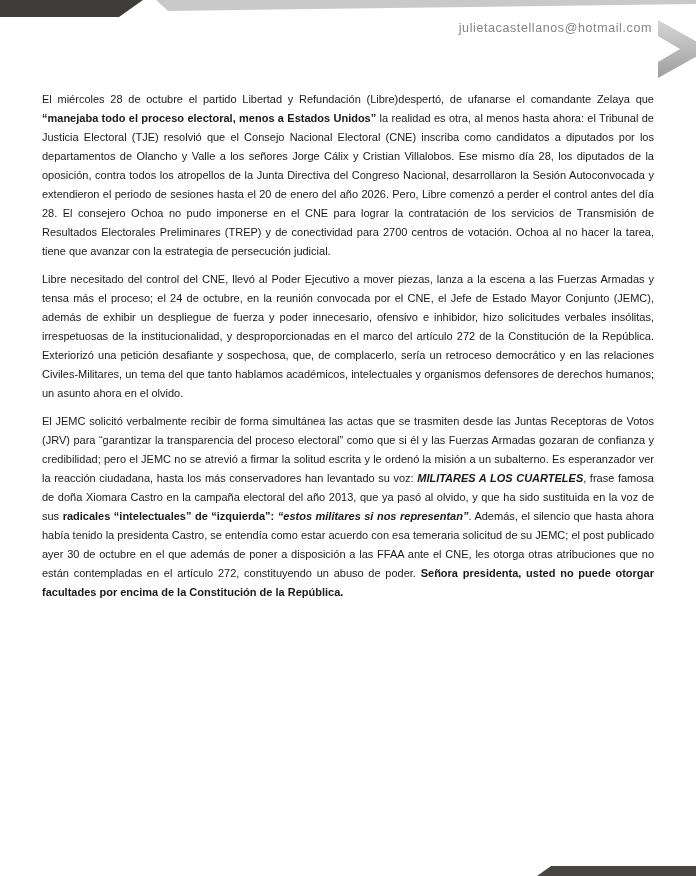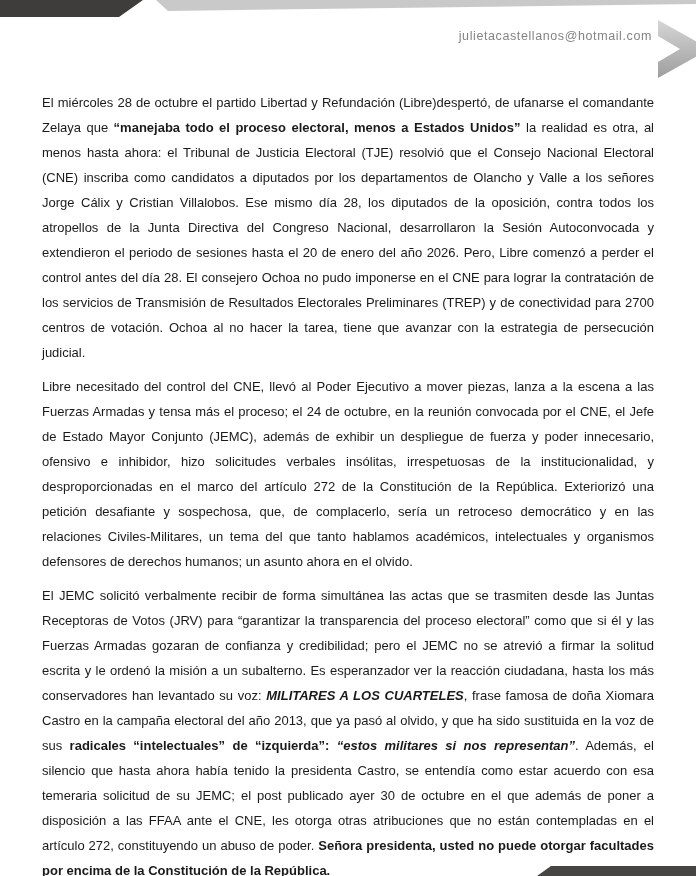--- a/index.html
+++ b/index.html
@@ -30,36 +30,36 @@
     font-weight: bold;
     font-size: 29px;
     line-height: 32px;
     color: #3d3d3d;
     letter-spacing: 1px;
   }
   .email {
     font-size: 12.5px;
     color: #848484;
     letter-spacing: 0.6px;
-    margin-top: 11px;
+    margin-top: 3px;
   }
   .content {
     position: absolute;
     top: 90px; left: 42px; right: 42px;
   }
   .title {
     font-size: 15.5px;
     font-weight: bold;
     color: #000000;
     text-align: center;
     margin: 0 0 24px 0;
   }
   .body-text .para {
-    font-size: 13px;
-    line-height: 25px;
+    font-size: 11px;
+    line-height: 19px;
     color: #1a1a1a;
     text-align: justify;
     margin: 0 0 9px 0;
   }
   .body-text .para span.b { font-weight: bold; }
   .body-text .para span.i { font-style: italic; }
 </style>
 </head>
 <body>
 

